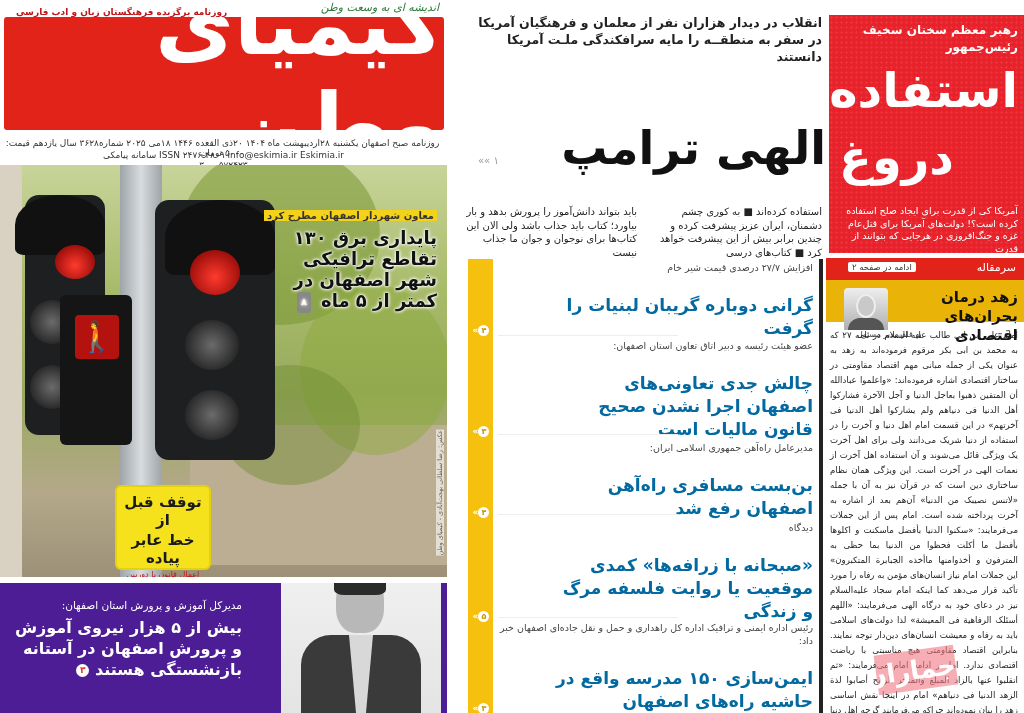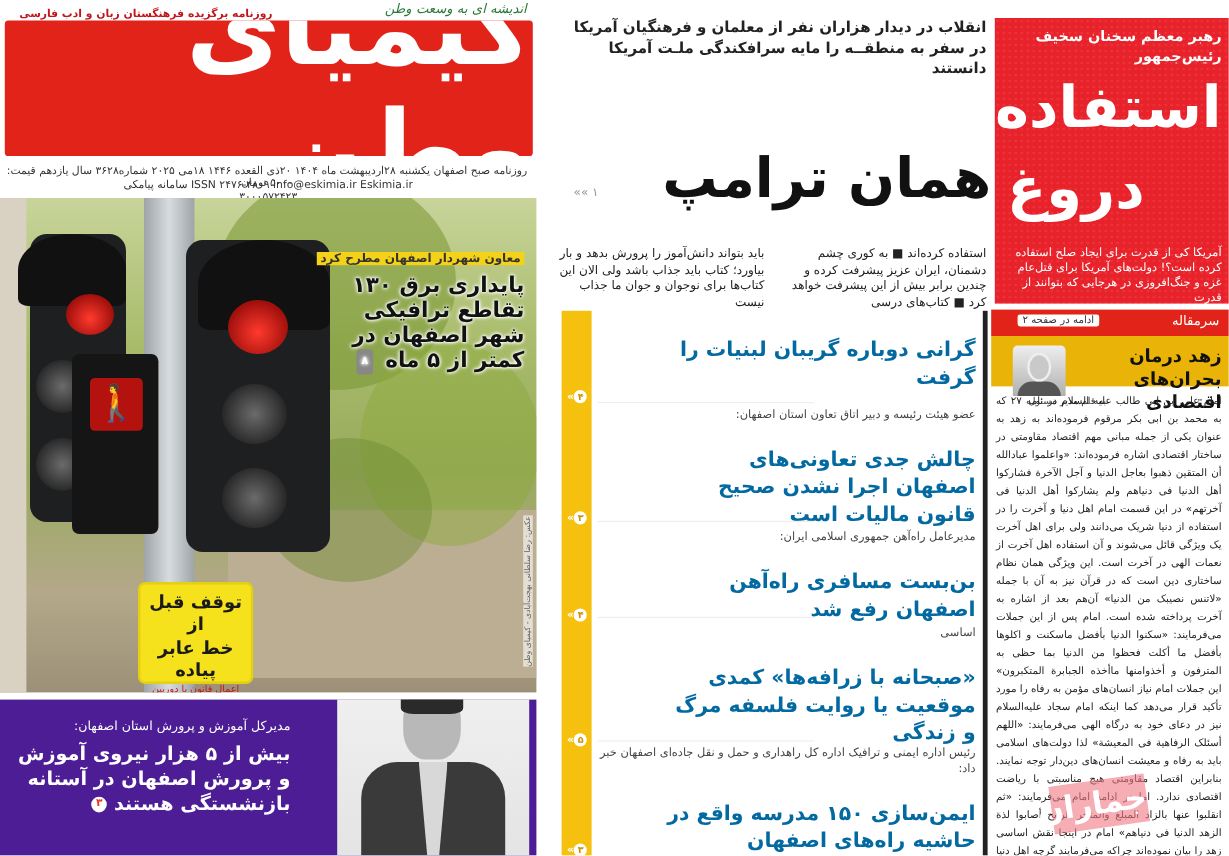--- a/index.html
+++ b/index.html
@@ -96,21 +96,21 @@
   <div id="slogan" class="rtl">اندیشه ای به وسعت وطن</div>
   <div id="logo-box">
     <div id="logo-text" class="rtl">کیمیای وطن</div>
   </div>
   <div id="issue-line" class="rtl">روزنامه صبح اصفهان  یکشنبه ۲۸اردیبهشت ماه ۱۴۰۴  ۲۰ذی القعده ۱۴۴۶  ۱۸می ۲۰۲۵  شماره۳۶۲۸  سال یازدهم  قیمت: ۵۰۰۰ تومان</div>
   <div id="contact-line" class="rtl">ISSN ۲۴۷۶-۴۸۰۹   info@eskimia.ir   Eskimia.ir   سامانه پیامکی ۳۰۰۰۵۷۲۴۲۳</div>
 </div>
 
 <div id="main-headline">
   <div id="kicker" class="rtl">انقلاب در دیدار هزاران نفر از معلمان و فرهنگیان آمریکا در سفر به منطقــه را مایه سرافکندگی ملـت آمریکا دانستند</div>
-  <div id="headline-2" class="rtl">همان ترامپ</div>
+  <div id="headline-2" class="rtl">الهی ترامپ</div>
   <div id="headline-more">«« <span>۱</span></div>
   <div id="lead-col-right" class="rtl">استفاده کرده‌اند ■ به کوری چشم دشمنان، ایران عزیز پیشرفت کرده و چندین برابر بیش از این پیشرفت خواهد کرد ■ کتاب‌های درسی</div>
   <div id="lead-col-left" class="rtl">باید بتواند دانش‌آموز را پرورش بدهد و بار بیاورد؛ کتاب باید جذاب باشد ولی الان این کتاب‌ها برای نوجوان و جوان ما جذاب نیست</div>
 </div>
 
 <div id="red-panel">
   <div id="rp-kicker" class="rtl">رهبر معظم سخنان سخیف رئیس‌جمهور</div>
   <div id="rp-head-1" class="rtl">استفاده</div>
   <div id="rp-head-2" class="rtl">دروغ</div>
   <div id="rp-body" class="rtl">آمریکا کی از قدرت برای ایجاد صلح استفاده کرده است؟! دولت‌های آمریکا برای قتل‌عام غزه و جنگ‌افروزی در هرجایی که بتوانند از قدرت</div>
@@ -165,41 +165,42 @@
     <div class="man-head"></div>
     <div class="man-hair"></div>
   </div>
 </div>
 
 <div id="news-col">
   <div id="yellow-bar"></div>
   <div id="black-rule"></div>
 
   <div class="news-item rtl" style="top:2px;">
+    <div class="news-kicker">افزایش ۲۷/۷ درصدی قیمت شیر خام</div>
     <div class="news-head">گرانی دوباره گریبان لبنیات را گرفت</div>
   </div>
   <div class="ref-chevron" style="top:66px;">«<span>۴</span></div>
   <div class="news-sep" style="top:76px;"></div>
 
   <div class="news-item rtl" style="top:80px;">
     <div class="news-kicker">عضو هیئت رئیسه و دبیر اتاق تعاون استان اصفهان:</div>
     <div class="news-head">چالش جدی تعاونی‌های اصفهان اجرا نشدن صحیح قانون مالیات است</div>
   </div>
   <div class="ref-chevron" style="top:167px;">«<span>۳</span></div>
   <div class="news-sep" style="top:175px;"></div>
 
   <div class="news-item rtl" style="top:182px;">
     <div class="news-kicker">مدیرعامل راه‌آهن جمهوری اسلامی ایران:</div>
     <div class="news-head">بن‌بست مسافری راه‌آهن اصفهان رفع شد</div>
   </div>
   <div class="ref-chevron" style="top:248px;">«<span>۴</span></div>
   <div class="news-sep" style="top:255px;"></div>
 
   <div class="news-item rtl" style="top:262px;">
-    <div class="news-kicker">اساسی</div>
+    <div class="news-kicker">دیدگاه</div>
     <div class="news-head">«صبحانه با زرافه‌ها» کمدی موقعیت یا روایت فلسفه مرگ و زندگی</div>
   </div>
   <div class="ref-chevron" style="top:352px;">«<span>۵</span></div>
   <div class="news-sep" style="top:358px;"></div>
 
   <div class="news-item rtl" style="top:362px;">
     <div class="news-kicker">رئیس اداره ایمنی و ترافیک اداره کل راهداری و حمل و نقل جاده‌ای اصفهان خبر داد:</div>
     <div class="news-head">ایمن‌سازی ۱۵۰ مدرسه واقع در حاشیه راه‌های اصفهان</div>
   </div>
   <div class="ref-chevron" style="top:444px;">«<span>۳</span></div>

